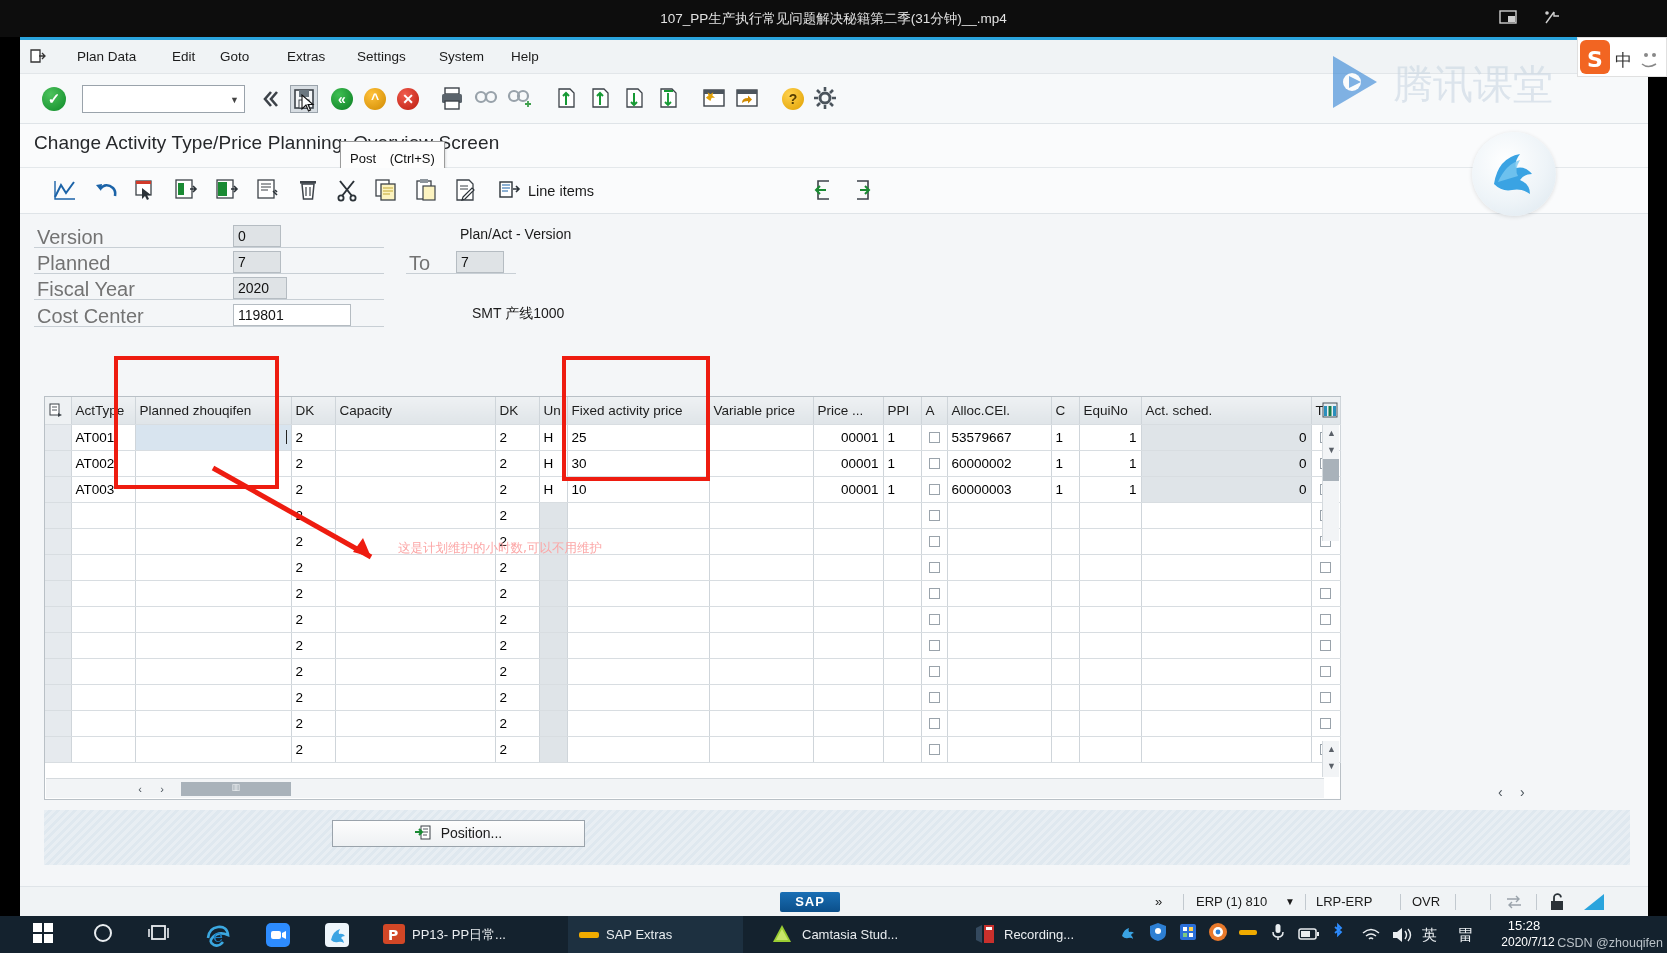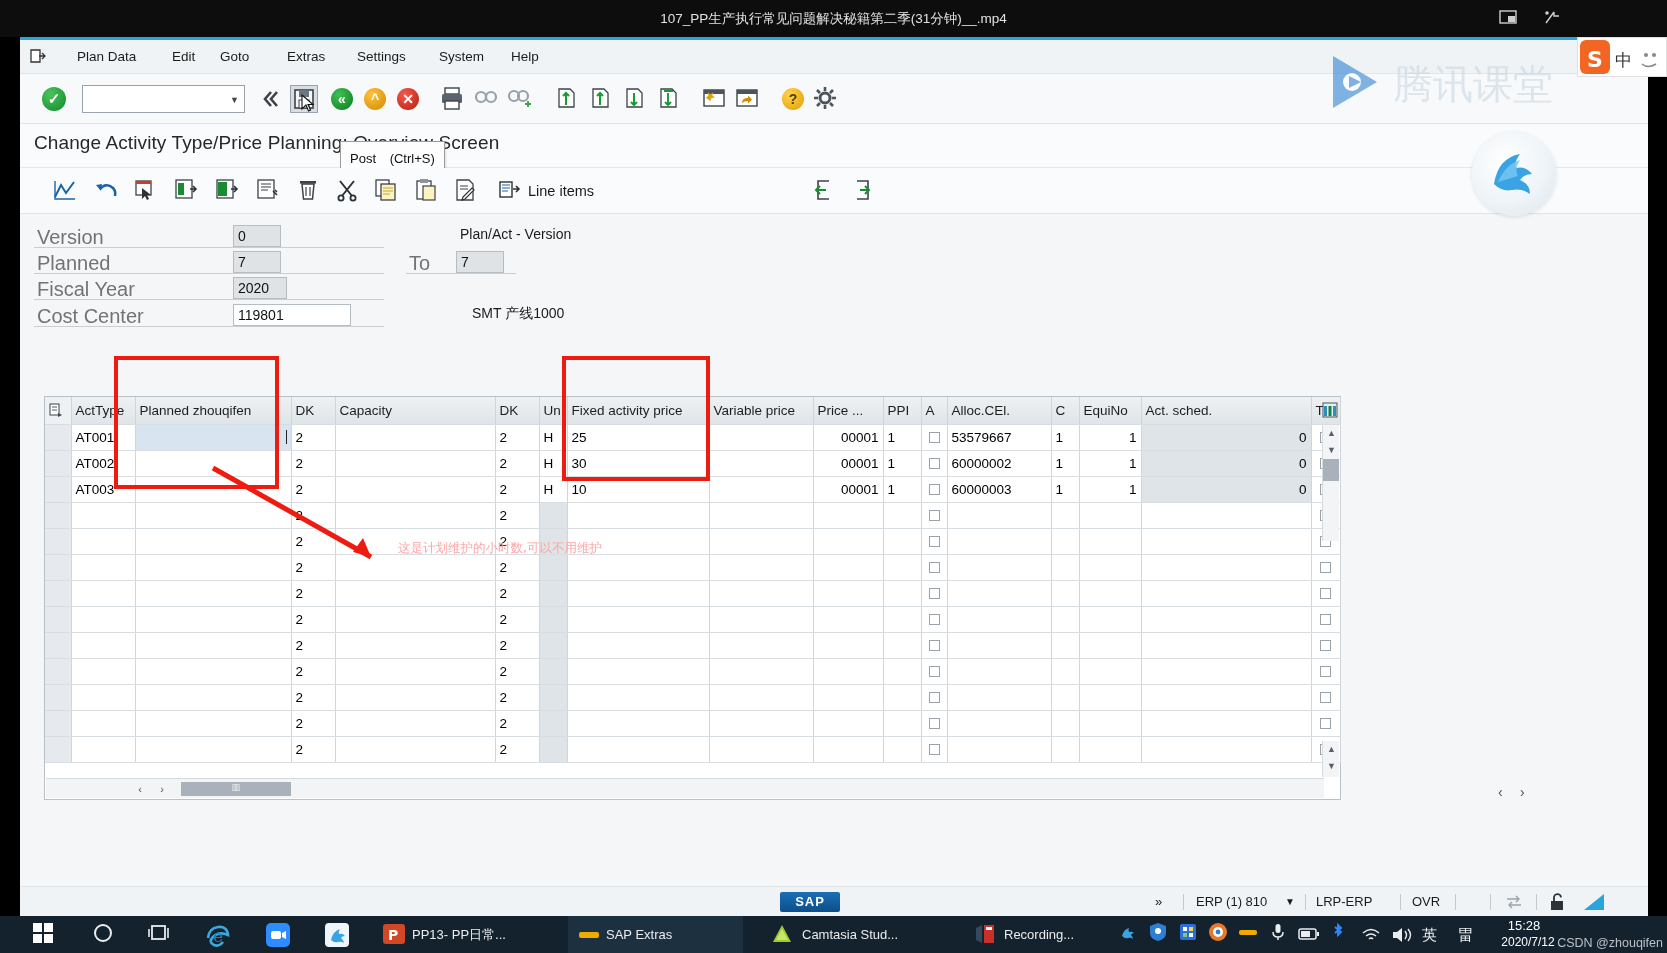--- a/index.html
+++ b/index.html
@@ -789,20 +789,32 @@
     <div id="hsb">
       <div style="position:absolute; left:86px; top:2px; width:16px; height:16px; text-align:center; line-height:16px; font-size:11px; color:#4b545c;">‹</div>
       <div style="position:absolute; left:108px; top:2px; width:16px; height:16px; text-align:center; line-height:16px; font-size:11px; color:#4b545c;">›</div>
       <div style="position:absolute; left:135px; top:3px; width:110px; height:14px; background:#a9b2ba; text-align:center; font-size:9px; color:#f0f3f5;">▥</div>
     </div>
   </div>
 
   <div style="position:absolute; left:1478px; top:744px; font-size:14px; color:#4b545c;">‹</div>
   <div style="position:absolute; left:1500px; top:744px; font-size:14px; color:#4b545c;">›</div>
 
+  <div id="bottom-panel">
+    <div id="position-btn">
+      <span style="display:inline-block; vertical-align:-3px; margin-right:6px;">
+        <svg width="16" height="16" viewBox="0 0 16 16">
+            <rect x="6" y="1" width="9" height="13" fill="#fff" stroke="#3d4349" stroke-width="1"></rect>
+            <path d="M8 4 h5 M8 7 h5 M8 10 h4" stroke="#3d4349" stroke-width=".9"></path>
+            <path d="M0 7 h6 M4 4 L7 7 L4 10" stroke="#1a8a33" stroke-width="2" fill="none"></path>
+          </svg>
+      </span>
+      <span>Position...</span>
+    </div>
+  </div>
 </div>
 
 <div id="tx-logo">
   <svg width="290" height="64" viewBox="0 0 290 64">
     <path d="M8 6 L8 58 L52 32 Z" fill="#2a7fd4"></path>
     <circle cx="27" cy="32" r="9" fill="#fff"></circle>
     <path d="M24 26 L36 32 L24 38 Z" fill="#2a7fd4"></path>
     <text x="68" y="48" font-family="DejaVu Sans, sans-serif" font-size="40" fill="#c9d6e2">腾讯课堂</text>
   </svg>
 </div>

